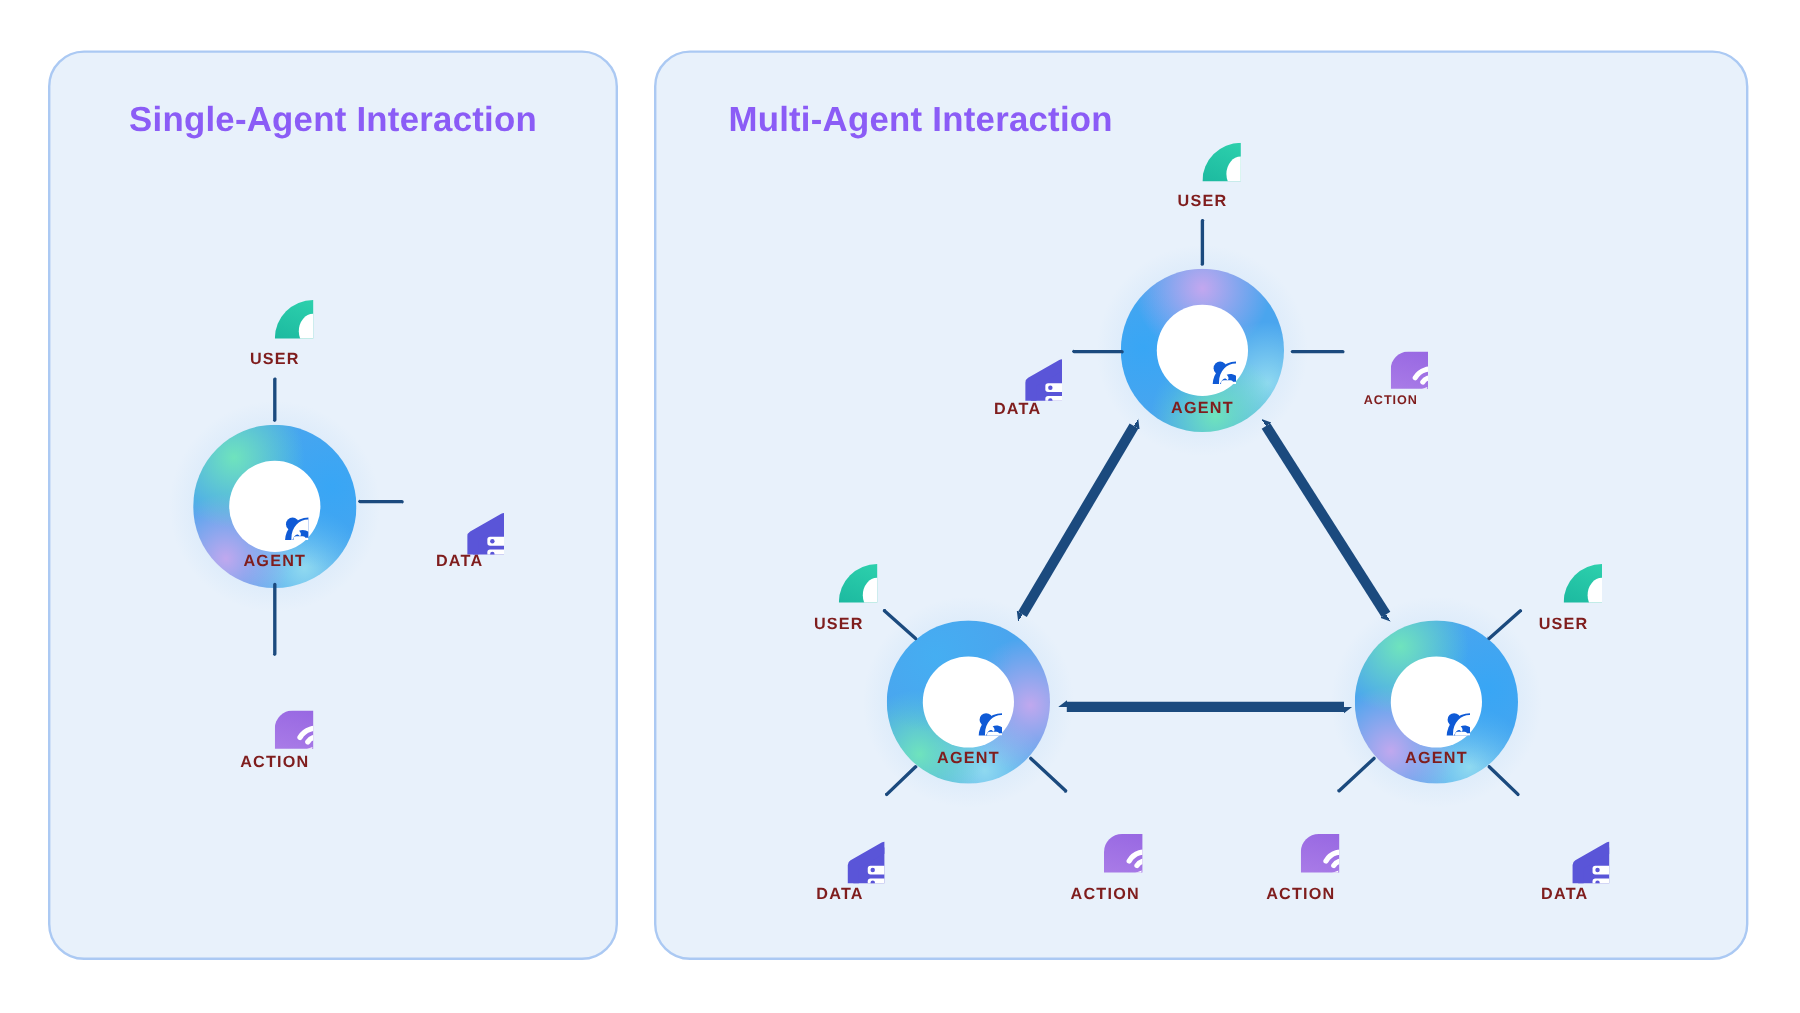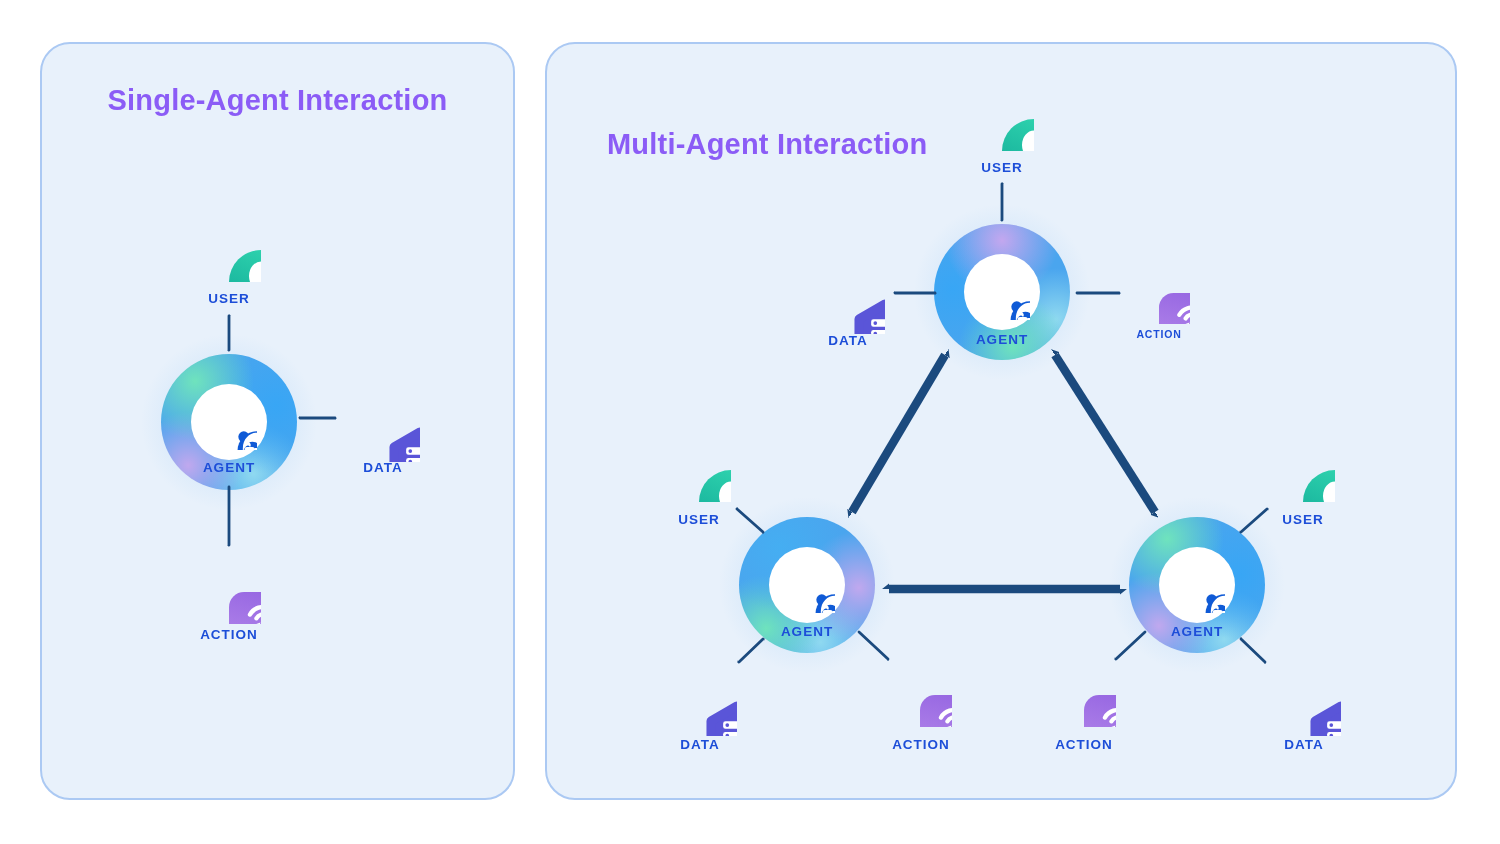--- a/index.html
+++ b/index.html
@@ -11,25 +11,25 @@
     position:absolute;top:42px;height:758px;background:#e8f1fb;
     border:2.5px solid #abc9f3;border-radius:30px;box-sizing:border-box;
   }
   .panel-single{left:40px;width:475px;}
   .panel-multi{left:545px;width:912px;}
   .title{
     position:absolute;top:40px;margin:0;font-size:29px;font-weight:700;
     color:#8b5cf6;letter-spacing:0.2px;line-height:32px;
   }
   .title-centered{left:0;width:100%;text-align:center;}
-  .title-left{left:60px;margin-top:44px;}
+  .title-left{left:60px;}
   .node{position:absolute;transform:translate(-50%,-50%);line-height:0;}
   .node-label{
     position:absolute;transform:translate(-50%,-50%);
-    font-size:13.5px;font-weight:700;color:#1d4ed8;letter-spacing:1px;
+    font-size:13.5px;font-weight:700;color:#7f1d1d;letter-spacing:1px;
     white-space:nowrap;line-height:14px;
   }
   .node-label.small{font-size:10.5px;letter-spacing:0.8px;}
   .agent-node{position:absolute;transform:translate(-50%,-50%);width:0;height:0;}
   .halo{
     position:absolute;left:0;top:0;transform:translate(-50%,-50%);
     width:176px;height:176px;border-radius:50%;
     background:radial-gradient(closest-side,#d8e9fa 0%,#d8e9fa 60%,rgba(216,233,250,0) 100%);
   }
   .grad-circle{

